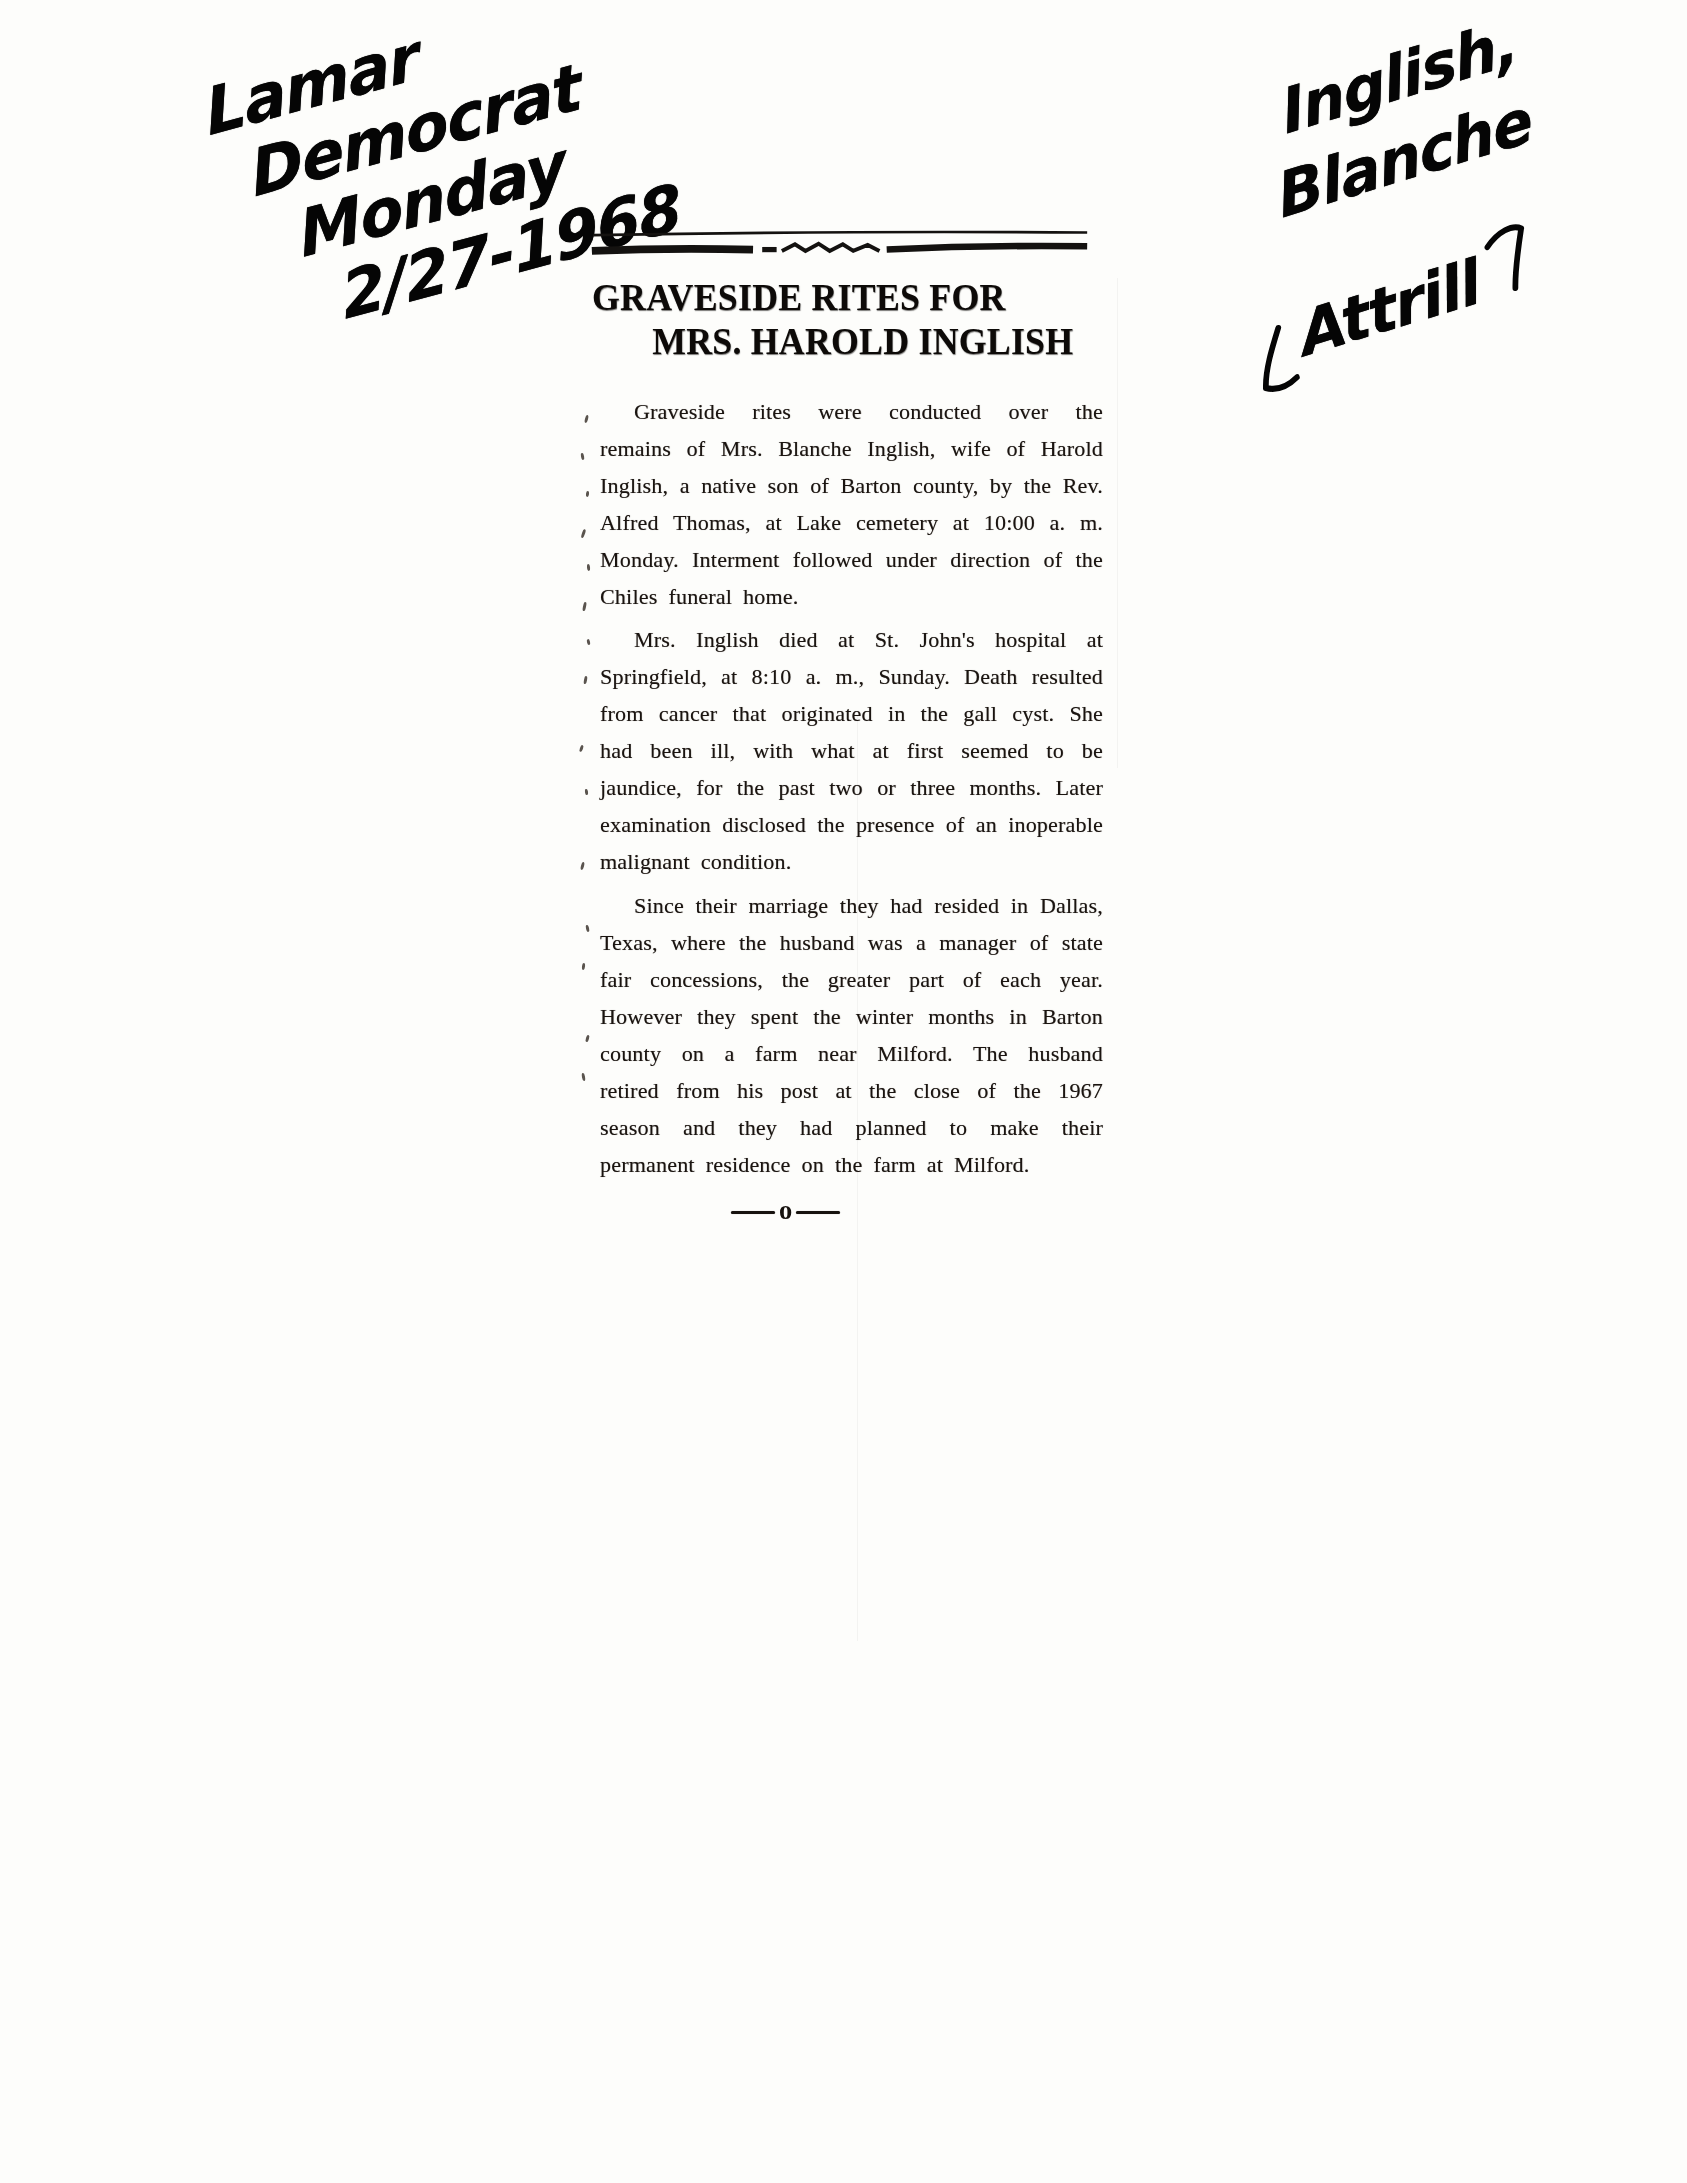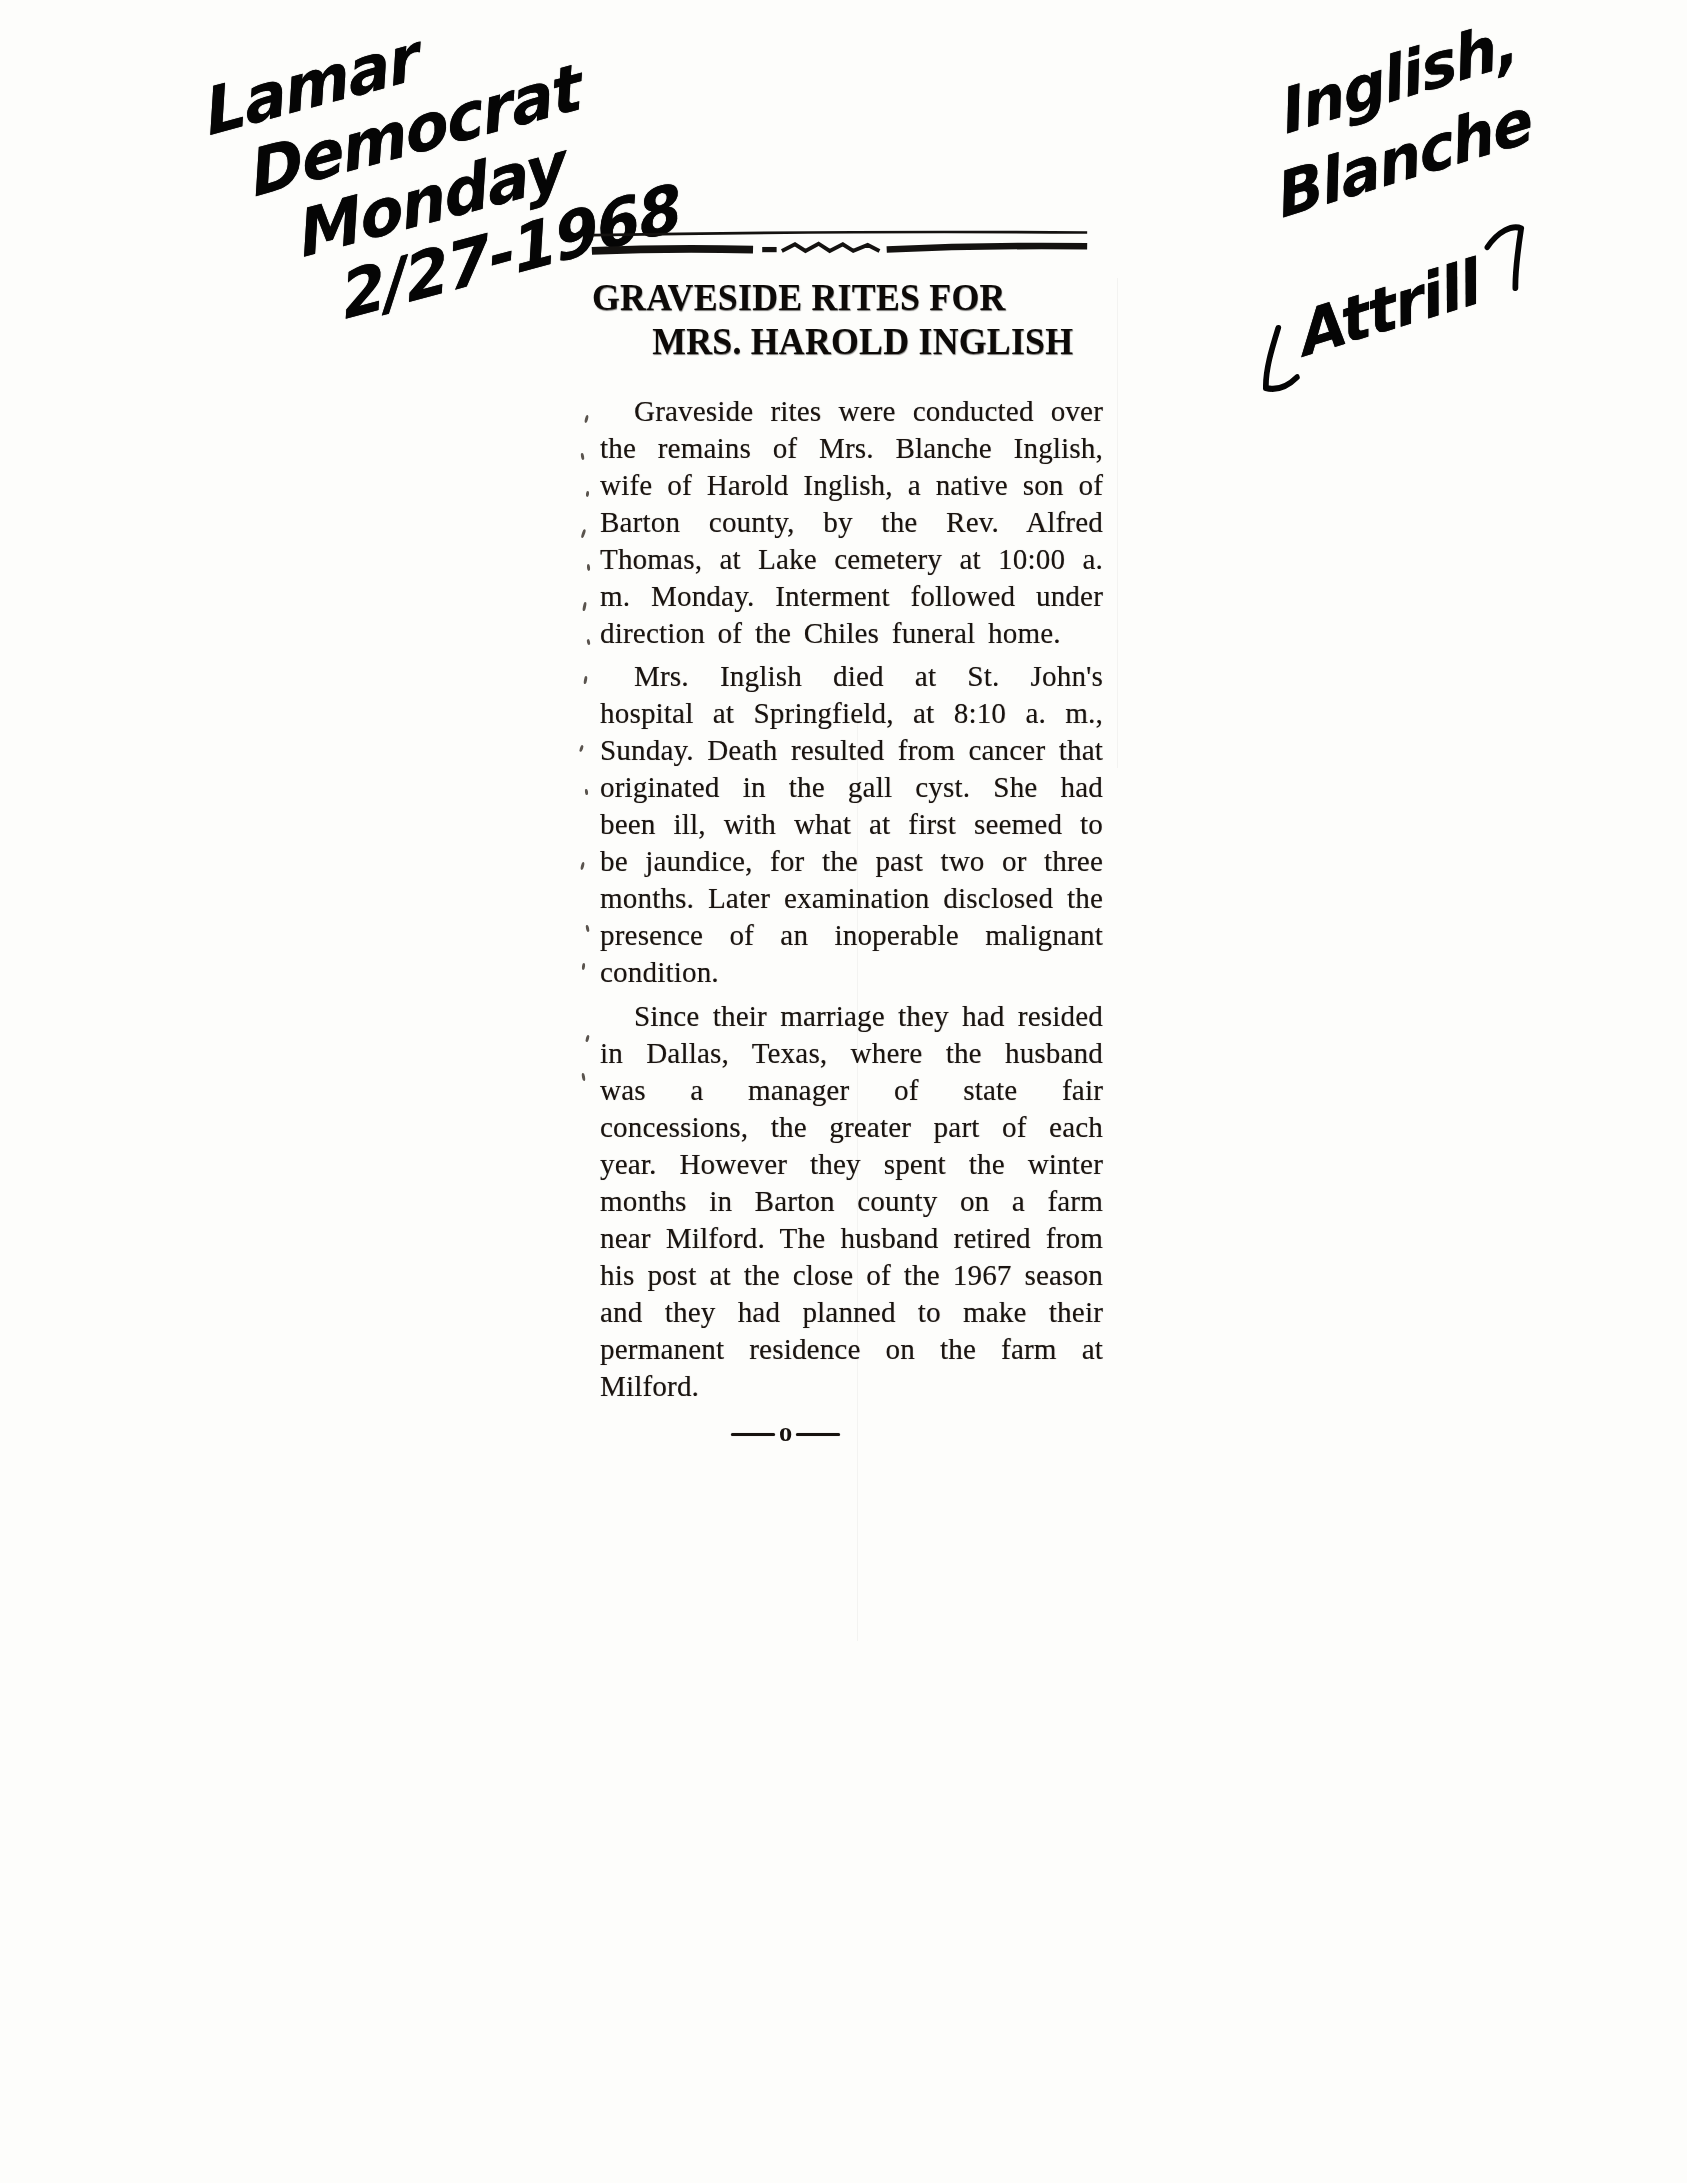--- a/index.html
+++ b/index.html
@@ -33,21 +33,21 @@
   .headline{
     margin:10.6px 0 0 4px;font-size:38px;line-height:44px;font-weight:700;
     color:#0d0a08;letter-spacing:0.3px;
     transform:scaleX(0.94);transform-origin:top left;
     text-shadow:0.5px 0.5px 1.1px rgba(10,8,6,0.55);
   }
   .headline .hl2{display:block;padding-left:64px;}
   .headline .hl1{display:block;}
   .article-body{width:503px;margin:30px 0 0 12px;}
   .body-para{
-    margin:0 0 6.6px 0;font-size:29px;line-height:37px;
+    margin:0 0 6.6px 0;font-size:22px;line-height:37px;
     text-align:justify;text-indent:34px;word-spacing:5.3px;letter-spacing:0.2px;
     color:#1a1410;
     text-shadow:0.3px 0.3px 0.7px rgba(35,28,22,0.5);
   }
   .end-mark{
     margin:20px 0 0 143px;display:flex;align-items:center;gap:4px;
     color:#17120e;
   }
   .end-mark .dash{width:44px;height:3.3px;background:#17120e;border-radius:2px;box-shadow:0 0 0.7px rgba(0,0,0,.6);}
   .end-mark .end-o{font-size:26.5px;line-height:20px;font-weight:700;transform:translateY(-2.6px);}

